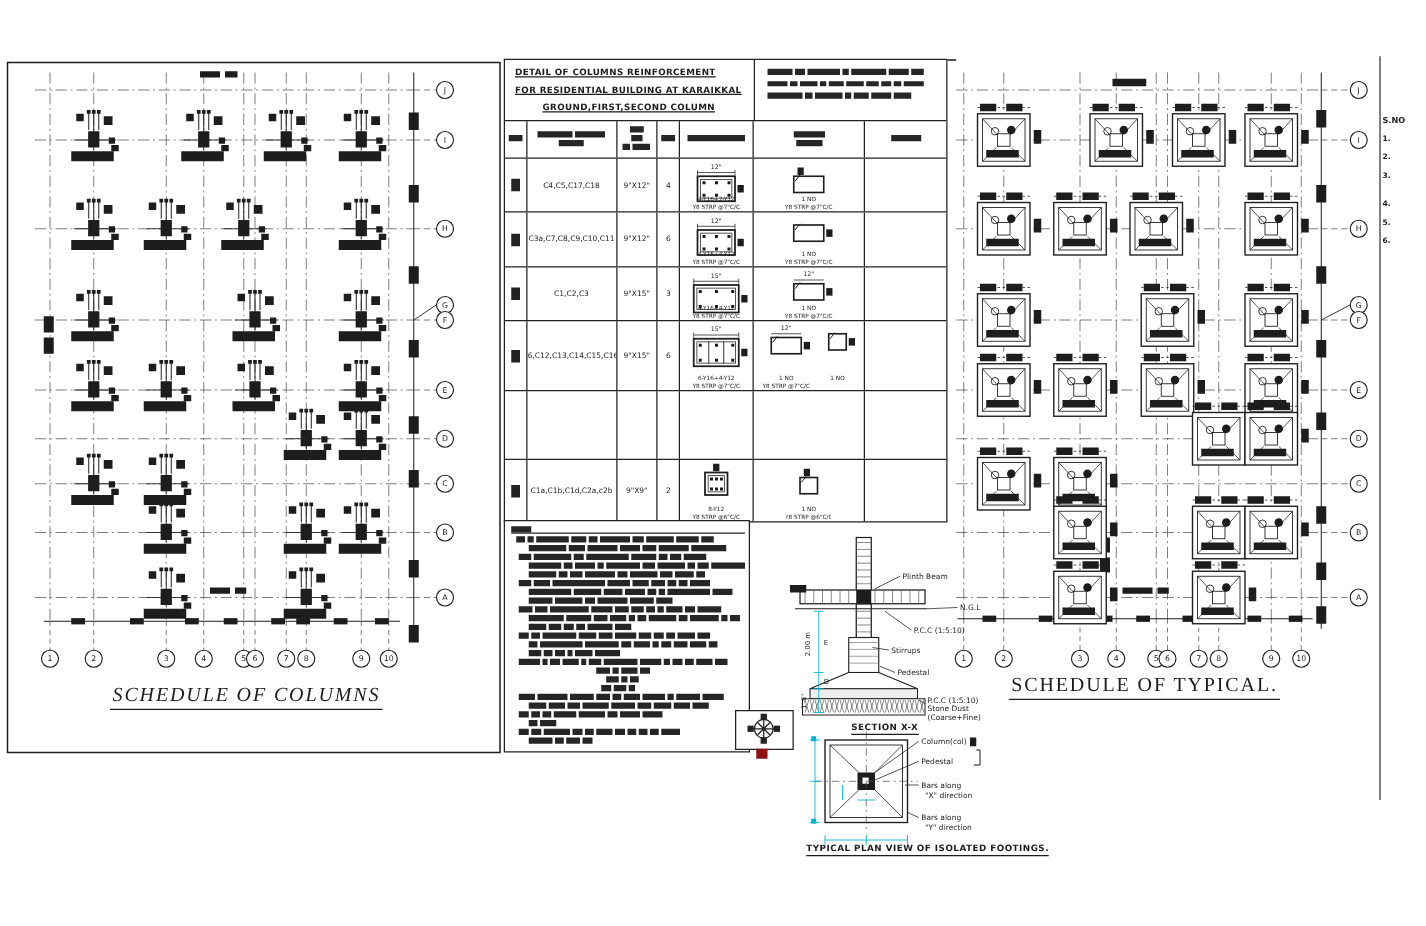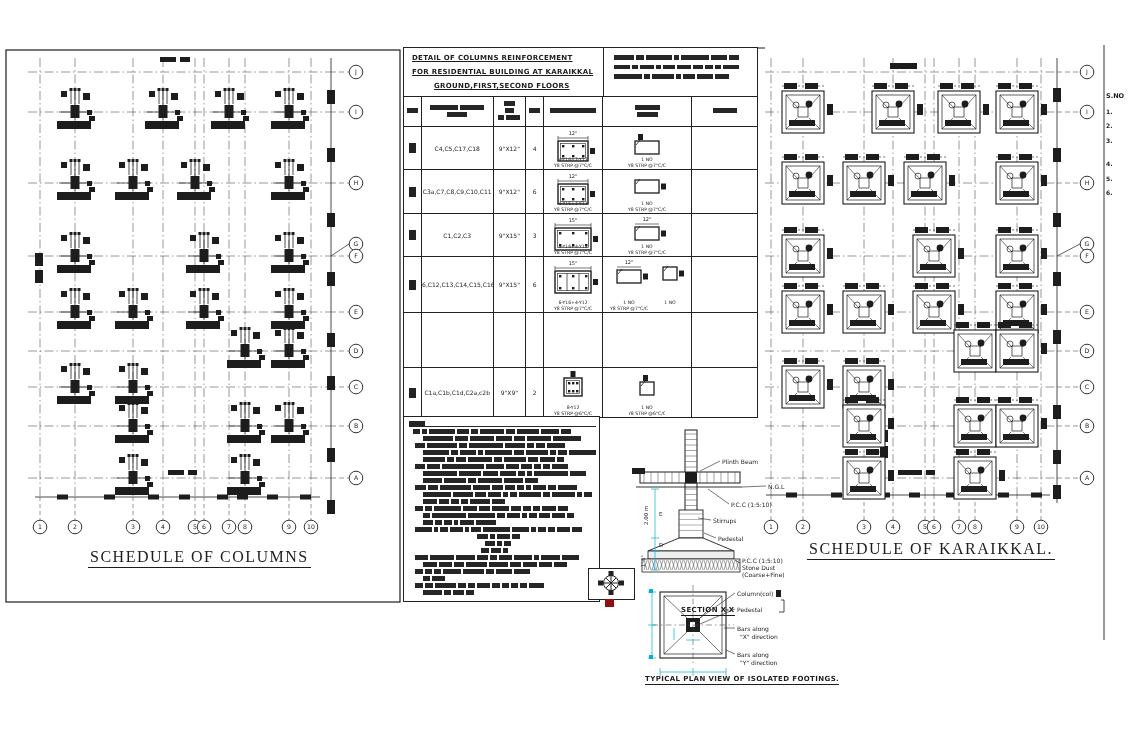--- a/index.html
+++ b/index.html
@@ -1154,31 +1154,31 @@
         <line x1="686" y1="640" x2="700" y2="640" stroke="#00b2d6" stroke-width="0.7"></line>
         <line x1="735" y1="593" x2="700" y2="618" stroke="#1d1d1d" stroke-width="0.6"></line>
         <line x1="735" y1="609" x2="700" y2="624" stroke="#1d1d1d" stroke-width="0.6"></line>
         <line x1="735" y1="628" x2="724" y2="628" stroke="#1d1d1d" stroke-width="0.6"></line>
         <line x1="735" y1="654" x2="726" y2="650" stroke="#1d1d1d" stroke-width="0.6"></line>
         <rect x="776" y="590" width="5" height="7" fill="#1d1d1d"></rect>
         <path d="M781,600 L784,600 L784,612 L779,612" fill="none" stroke="#1d1d1d" stroke-width="0.8"></path>
       </g>
     </svg>
 
-  <div class="sheet-title" style="left:88px;top:548px;">SCHEDULE  OF COLUMNS</div>
-  <div class="sheet-title" style="left:807px;top:540px;">SCHEDULE  OF KARAIKKAL.</div>
-  <div class="small-title" style="left:681px;top:606px;">SECTION  X-X</div>
+  <div class="sheet-title" style="left:88px;top:548px;font-style:italic;">SCHEDULE  OF COLUMNS</div>
+  <div class="sheet-title" style="left:807px;top:540px;">SCHEDULE  OF TYPICAL.</div>
+  <div class="small-title" style="left:681px;top:578px;">SECTION  X-X</div>
   <div class="small-title" style="left:645px;top:675px;">TYPICAL PLAN VIEW OF ISOLATED FOOTINGS.</div>
 
   <div id="detail-table">
       <div class="t-titlerow">
         <div class="t-titleleft">
           <div>DETAIL OF COLUMNS REINFORCEMENT</div>
           <div>FOR RESIDENTIAL BUILDING  AT KARAIKKAL</div>
-          <div>GROUND,FIRST,SECOND FLOORS</div>
+          <div>GROUND,FIRST,SECOND COLUMN</div>
         </div>
         <div class="t-titleright">
           <div class="nline" style="margin-left: 0px; margin-bottom: 5px;">
             <div class="nseg" style="width: 20px;"></div>
             <div class="nseg" style="width: 8px;"></div>
             <div class="nseg" style="width: 26px;"></div>
             <div class="nseg" style="width: 5px;"></div>
             <div class="nseg" style="width: 28px;"></div>
             <div class="nseg" style="width: 16px;"></div>
             <div class="nseg" style="width: 10px;"></div>

